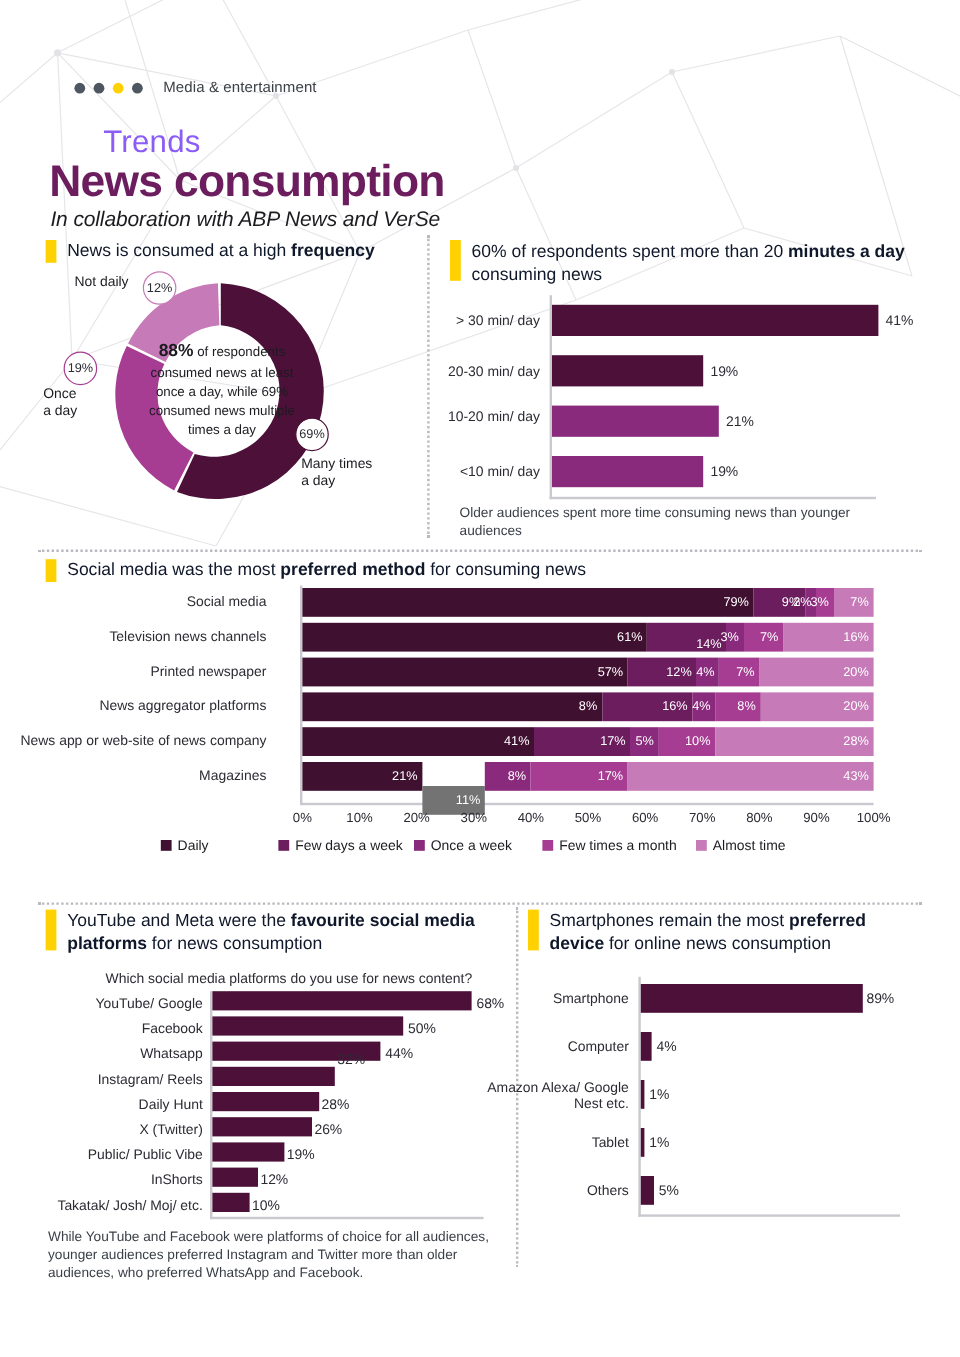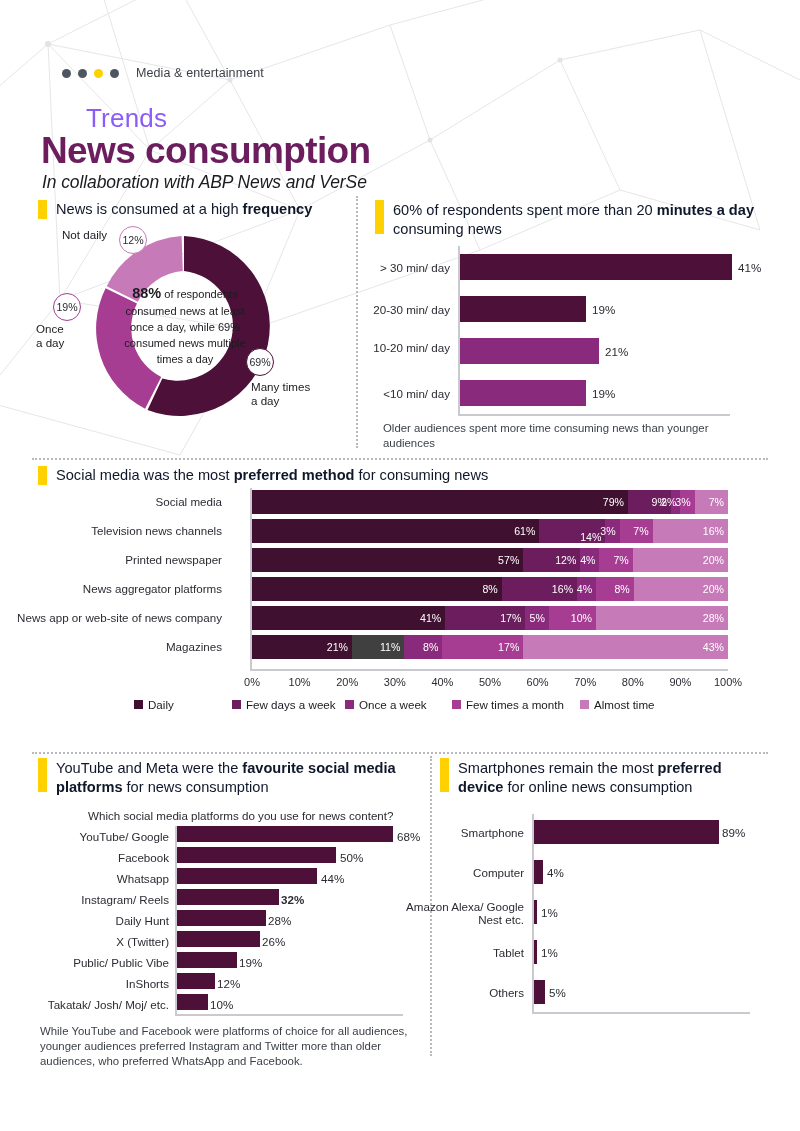--- a/index.html
+++ b/index.html
@@ -269,21 +269,21 @@
       <div class="seg" style="width:28%; background:#c77ab8;">
           <span>28%</span>
         </div>
     </div>
 
     <div class="srow" style="top:147px;">
       <div class="sLabel" style="top:5px;">Magazines</div>
       <div class="seg" style="width:21%; background:#401030;">
           <span>21%</span>
         </div>
-      <div class="seg" style="width:11%; background:#404040;">
+      <div class="seg" style="width:11%; background:#737373;margin-top:20px;">
           <span>11%</span>
         </div>
       <div class="seg" style="width:8%;  background:#8a2a7c;">
           <span>8%</span>
         </div>
       <div class="seg" style="width:17%; background:#a63d93;">
           <span>17%</span>
         </div>
       <div class="seg" style="width:43%; background:#c77ab8;">
           <span>43%</span>
@@ -345,21 +345,21 @@
     <div class="hlabel" style="left:-150px; top:25px; width:144px;">Facebook</div>
     <div class="hbar" style="left:2px; top:21px; width:159px; height:16px;"></div>
     <div class="hval" style="left:165px; top:25px;">50%</div>
 
     <div class="hlabel" style="left:-150px; top:46px; width:144px;">Whatsapp</div>
     <div class="hbar" style="left:2px; top:42px; width:140px; height:16px;"></div>
     <div class="hval" style="left:146px; top:46px;">44%</div>
 
     <div class="hlabel" style="left:-150px; top:67px; width:144px;">Instagram/ Reels</div>
     <div class="hbar" style="left:2px; top:63px; width:102px; height:16px;"></div>
-    <div class="hval" style="left:106px; top:67px;font-weight:bold;">32%</div>
+    <div class="hval" style="left:106px; top:51px;">32%</div>
 
     <div class="hlabel" style="left:-150px; top:88px; width:144px;">Daily Hunt</div>
     <div class="hbar" style="left:2px; top:84px; width:89px; height:16px;"></div>
     <div class="hval" style="left:93px; top:88px;">28%</div>
 
     <div class="hlabel" style="left:-150px; top:109px; width:144px;">X (Twitter)</div>
     <div class="hbar" style="left:2px; top:105px; width:83px; height:16px;"></div>
     <div class="hval" style="left:87px; top:109px;">26%</div>
 
     <div class="hlabel" style="left:-150px; top:130px; width:144px;">Public/ Public Vibe</div>

